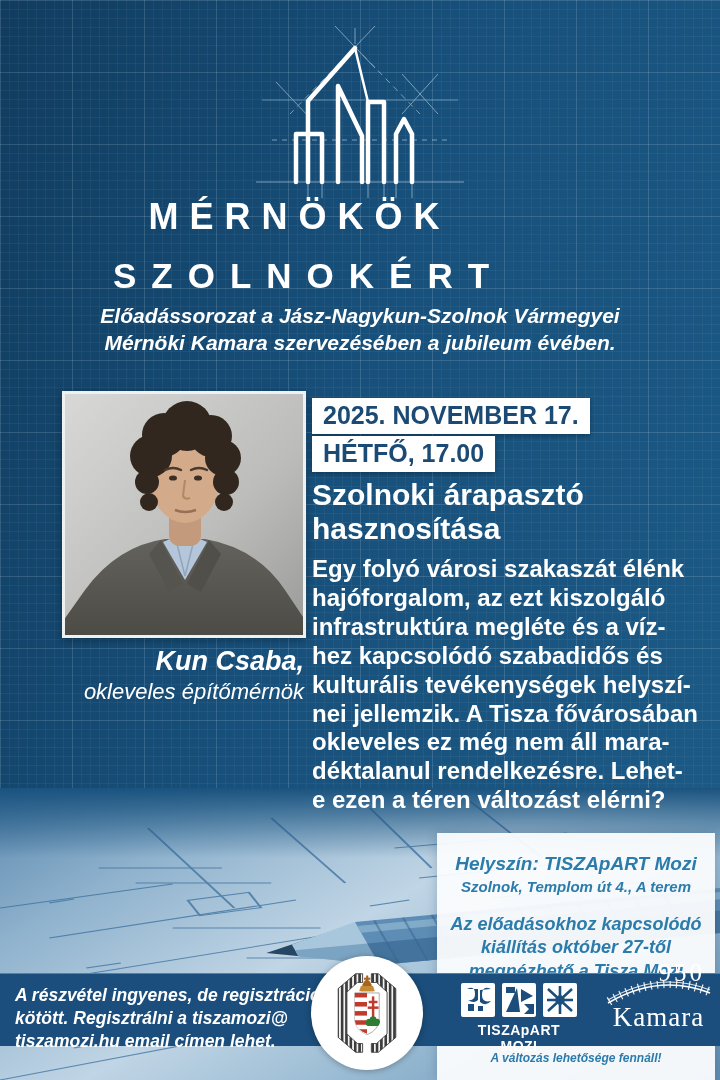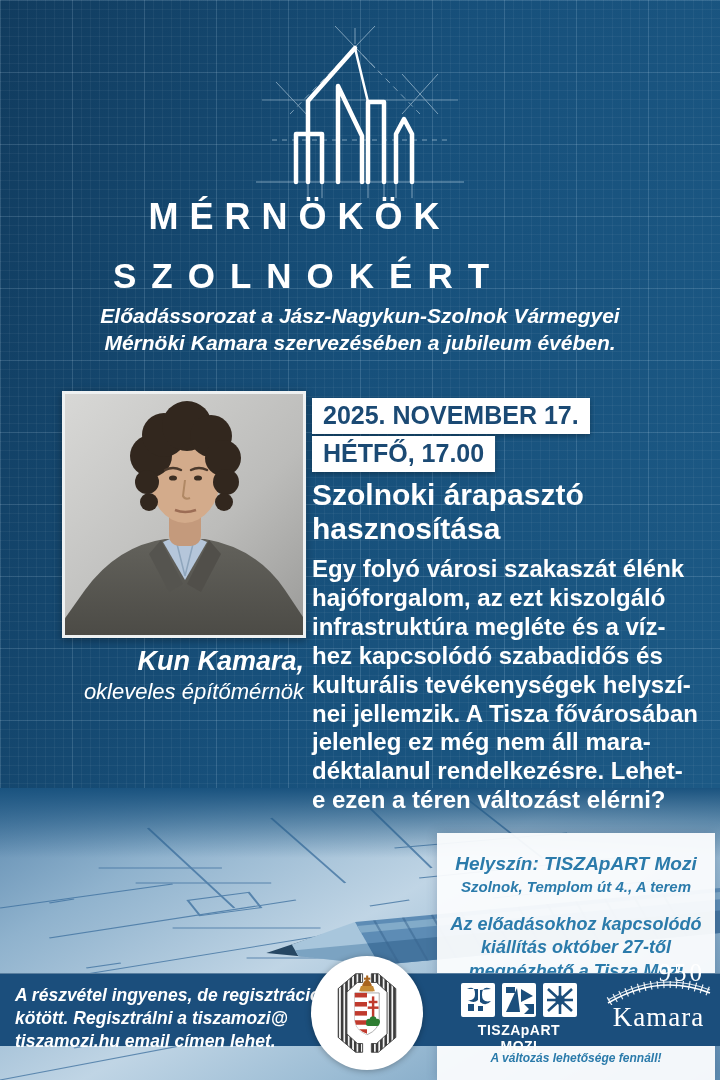--- a/index.html
+++ b/index.html
@@ -157,39 +157,39 @@
       </g>
       <g fill="#3b2e23">
         <ellipse cx="108" cy="84" rx="4" ry="2.6"></ellipse>
           <ellipse cx="133" cy="84" rx="4" ry="2.6"></ellipse>
       </g>
       <path d="M120,86 L118,102 Q120,106 125,104" stroke="#b08864" stroke-width="2" fill="none"></path>
       <path d="M110,116 Q120,120 131,116" stroke="#9c6d55" stroke-width="2.5" fill="none"></path>
     </svg>
   </div>
   <div class="abs caption">
-    <div class="name">Kun Kamara,</div>
+    <div class="name">Kun Csaba,</div>
     <div class="prof">okleveles építőmérnök</div>
   </div>
 
   <div class="abs badge badge1">
     <span class="box">2025. NOVEMBER 17.</span>
   </div>
   <div class="abs badge badge2">
     <span class="box">HÉTFŐ, 17.00</span>
   </div>
   <div class="abs talk-title">Szolnoki árapasztó
 hasznosítása</div>
   <div class="abs body-text">Egy folyó városi szakaszát élénk
 hajóforgalom, az ezt kiszolgáló
 infrastruktúra megléte és a víz-
 hez kapcsolódó szabadidős és
 kulturális tevékenységek helyszí-
 nei jellemzik. A Tisza fővárosában
-jelenleg ez még nem áll mara-
+okleveles ez még nem áll mara-
 déktalanul rendelkezésre. Lehet-
 e ezen a téren változást elérni?</div>
 
   <div class="abs bottom-photo">
     <svg width="720" height="292" viewBox="0 0 292 292" preserveAspectRatio="none" style="position:absolute;left:0;top:0;width:720px;height:292px">
       <g stroke="#3c6f9e" stroke-width="1" fill="none" opacity="0.75">
         <path d="M0,120 L70,96 M20,150 L120,112 M0,200 L150,140 M30,260 L180,190 M0,292 L90,250"></path>
         <path d="M60,40 L95,120 M110,30 L140,95 M150,20 L175,80 M190,12 L220,70"></path>
         <path d="M40,80 H90 M55,95 H110 M70,140 H130 M100,170 H160 M130,200 H190"></path>
         <path d="M160,60 L230,45 M170,90 L250,70 M200,110 L268,92"></path>

